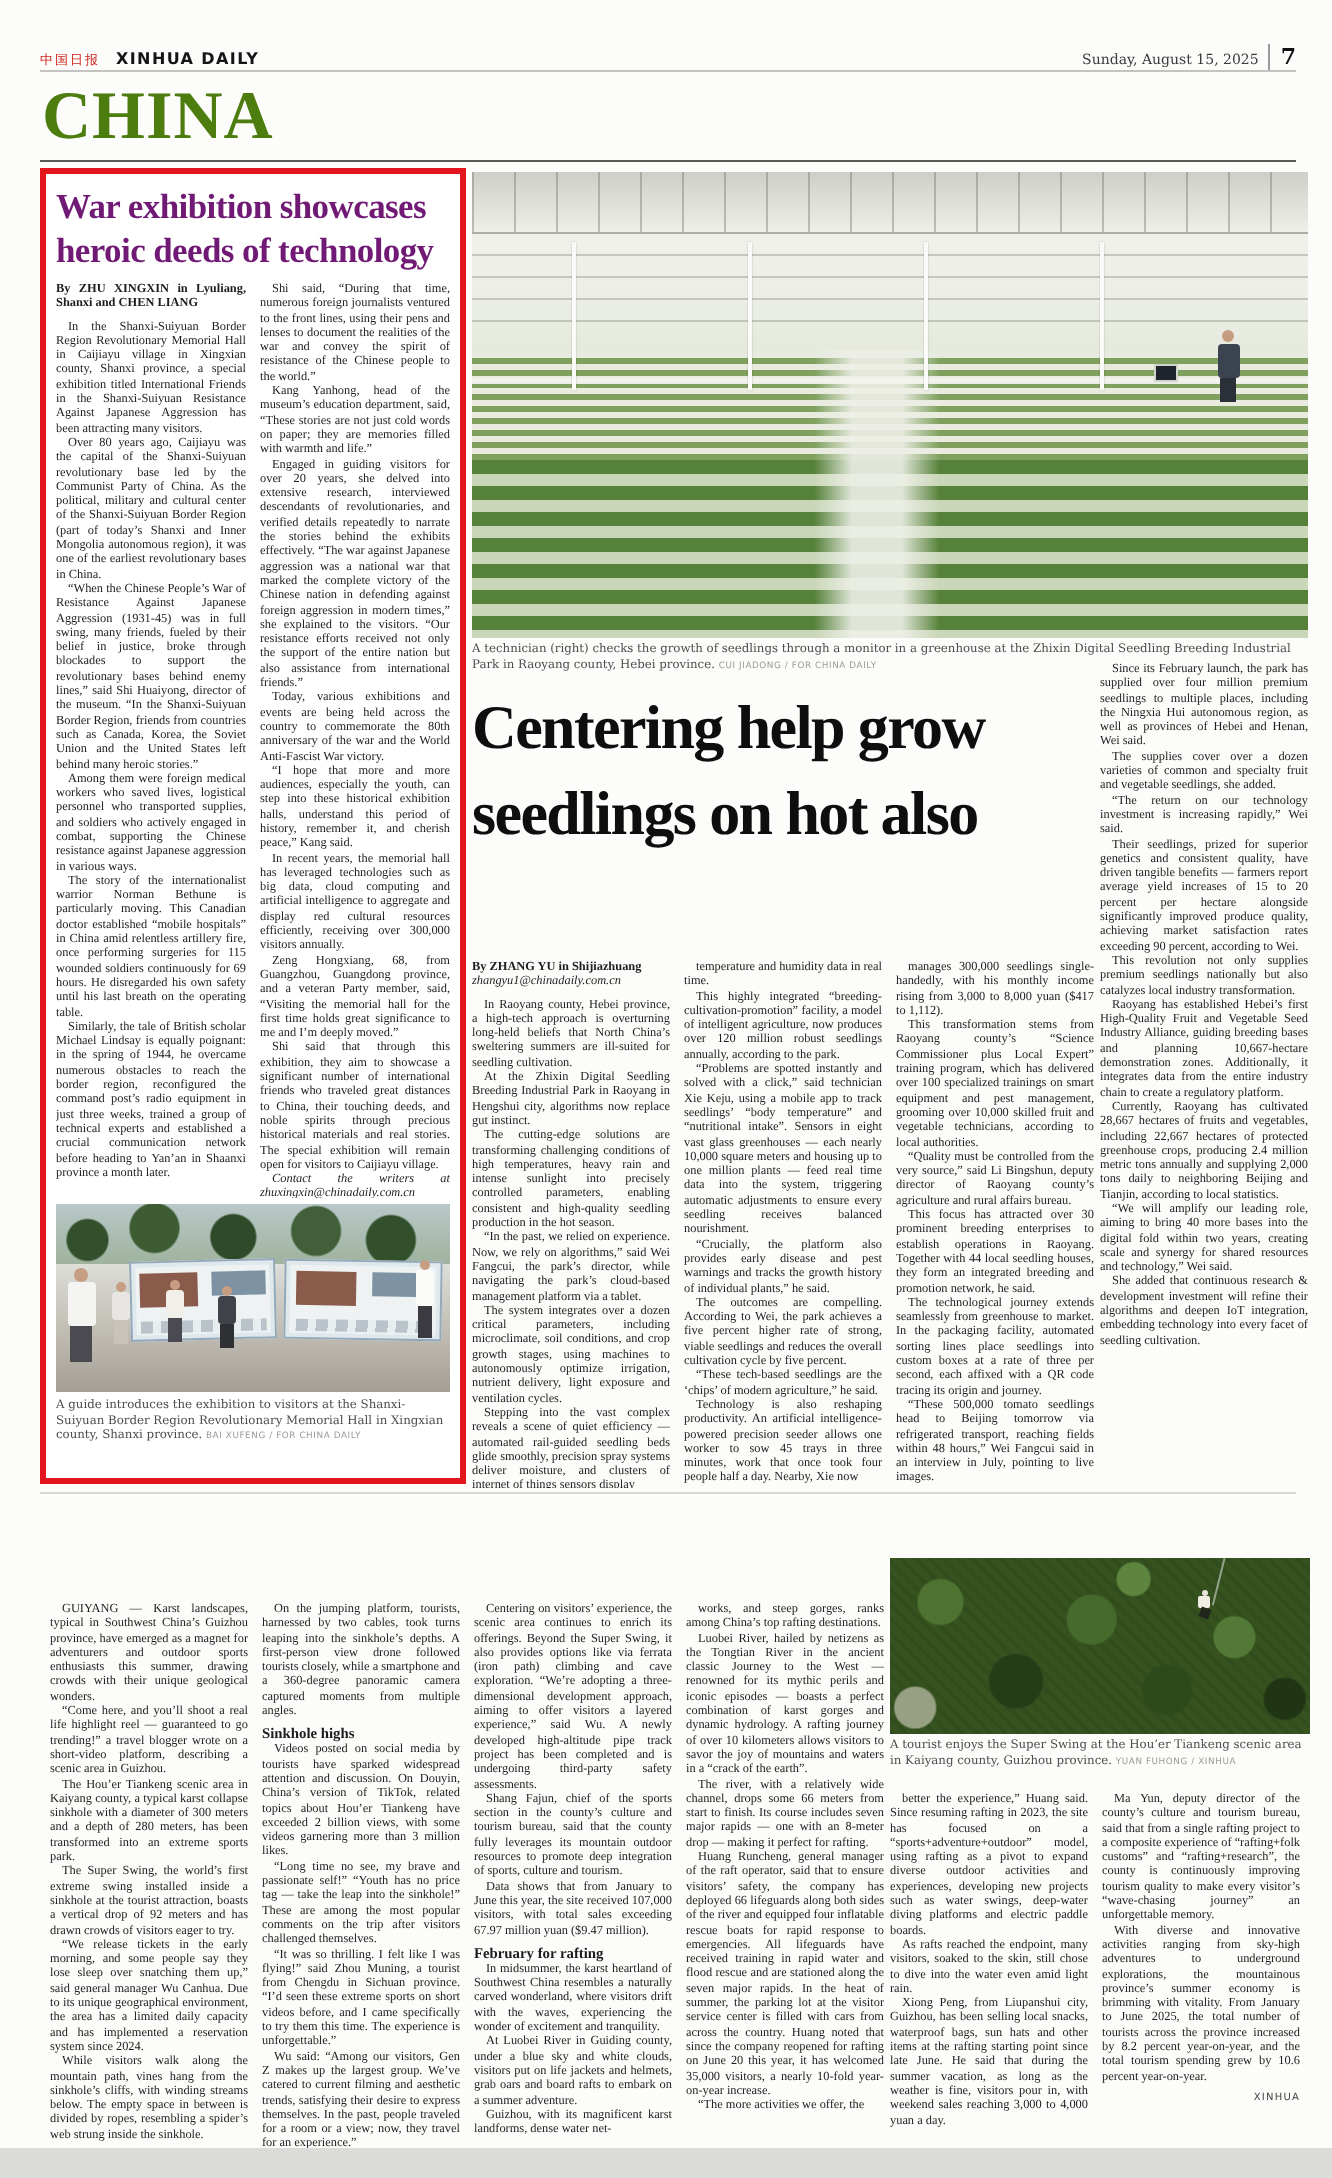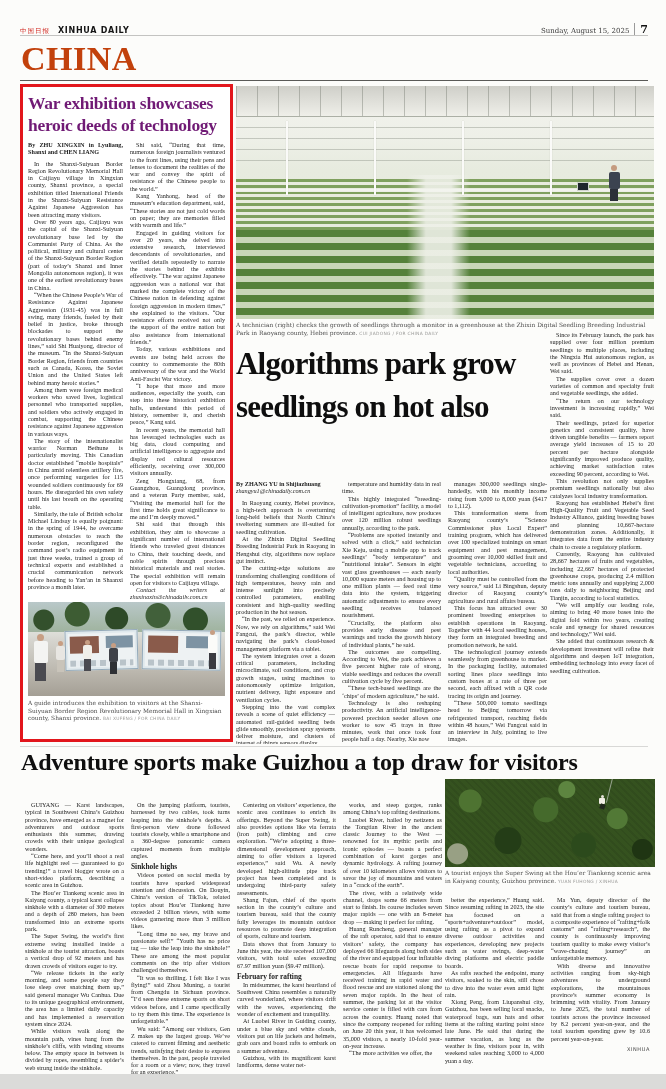--- a/index.html
+++ b/index.html
@@ -11,21 +11,21 @@
   .page{position:absolute;left:0;top:0;width:666px;height:1074px;background:#fcfcfa;box-shadow:0 2px 4px rgba(0,0,0,.35);}
   .gray-strip{left:0;top:1074px;width:666px;height:15px;background:#dbdbd9;}
 
   
   .topbar{left:20px;top:19px;width:628px;display:flex;justify-content:space-between;align-items:baseline;}
   .logo-cn{color:#d0241c;font-size:6.5px;letter-spacing:1px;}
   .logo-en{font-family:"DejaVu Sans",sans-serif;font-weight:bold;font-size:8px;letter-spacing:.7px;color:#151515;margin-left:4px;}
   .dateline{font-family:"DejaVu Serif",serif;font-size:7px;color:#3a3a3a;display:flex;align-items:baseline;}
   .pagenum{font-weight:bold;font-size:11px;border-left:1px solid #9a9a9a;padding-left:5px;margin-left:5px;color:#111;}
   .rule-thin{left:20px;top:35px;width:628px;height:1px;background:#c3c3c1;}
-  .masthead{left:21px;top:40px;font-size:34px;font-weight:bold;color:#c2410c;letter-spacing:.5px;}
+  .masthead{left:21px;top:40px;font-size:34px;font-weight:bold;color:#4d7c0f;letter-spacing:.5px;}
   .rule-dark{left:20px;top:80px;width:628px;height:1px;background:#5a5a58;}
   .rule-mid{left:20px;top:746px;width:628px;height:1px;background:#d8d8d6;}
 
   
   .para{margin:0;font-size:6.2px;line-height:7.3px;text-align:justify;text-indent:6px;color:#1d1d1d;hyphens:auto;-webkit-hyphens:auto;}
   .para.byline{text-indent:0;font-weight:bold;}
   .para.em-byline{text-indent:0;font-style:italic;margin-bottom:4px;}
   .para.em{font-style:italic;}
   .para.sub{text-indent:0;font-weight:bold;font-size:7.4px;line-height:9px;margin-top:3px;}
   .para.agency{text-align:right;font-family:"DejaVu Sans",sans-serif;font-size:5px;letter-spacing:.6px;color:#444;margin-top:4px;}
@@ -217,21 +217,21 @@
       <div class="gh-tech-head"></div>
         <div class="gh-tech-body"></div>
         <div class="gh-tech-legs"></div>
     </div>
   </div>
   <div class="abs gh-caption caption">
     <span>A technician (right) checks the growth of seedlings through a monitor in a greenhouse at the Zhixin Digital Seedling Breeding Industrial Park in Raoyang county, Hebei province. </span><span class="credit">CUI JIADONG / FOR CHINA DAILY</span>
   </div>
 
   <h1 class="abs a2-head" style="margin:0;">
-    <span class="hl">Algorithms park grow</span>
+    <span class="hl">Centering help grow</span>
     <span class="hl">seedlings on hot also</span>
   </h1>
   <div class="abs a2-cols">
     <div class="colw">
         <p class="para byline">By ZHANG YU in Shijiazhuang</p>
         <p class="para em-byline">zhangyu1@chinadaily.com.cn</p>
         <p class="para">In Raoyang county, Hebei province, a high-tech approach is overturning long-held beliefs that North China’s sweltering summers are ill-suited for seedling cultivation.</p>
         <p class="para">At the Zhixin Digital Seedling Breeding Industrial Park in Raoyang in Hengshui city, algorithms now replace gut instinct.</p>
         <p class="para">The cutting-edge solutions are transforming challenging conditions of high temperatures, heavy rain and intense sunlight into precisely controlled parameters, enabling consistent and high-quality seedling production in the hot season.</p>
         <p class="para">“In the past, we relied on experience. Now, we rely on algorithms,” said Wei Fangcui, the park’s director, while navigating the park’s cloud-based management platform via a tablet.</p>
@@ -263,21 +263,20 @@
       <p class="para">Their seedlings, prized for superior genetics and consistent quality, have driven tangible benefits — farmers report average yield increases of 15 to 20 percent per hectare alongside significantly improved produce quality, achieving market satisfaction rates exceeding 90 percent, according to Wei.</p>
       <p class="para">This revolution not only supplies premium seedlings nationally but also catalyzes local industry transformation.</p>
       <p class="para">Raoyang has established Hebei’s first High-Quality Fruit and Vegetable Seed Industry Alliance, guiding breeding bases and planning 10,667-hectare demonstration zones. Additionally, it integrates data from the entire industry chain to create a regulatory platform.</p>
       <p class="para">Currently, Raoyang has cultivated 28,667 hectares of fruits and vegetables, including 22,667 hectares of protected greenhouse crops, producing 2.4 million metric tons annually and supplying 2,000 tons daily to neighboring Beijing and Tianjin, according to local statistics.</p>
       <p class="para">“We will amplify our leading role, aiming to bring 40 more bases into the digital fold within two years, creating scale and synergy for shared resources and technology,” Wei said.</p>
       <p class="para">She added that continuous research &amp; development investment will refine their algorithms and deepen IoT integration, embedding technology into every facet of seedling cultivation.</p>
     </div>
 
   <div class="abs rule-mid"></div>
 
-  <h1 class="abs b-head" style="margin:0;">Adventure sports make Guizhou a top draw for visitors</h1>
   <div class="abs b-cols">
     <div class="colw">
         <p class="para">GUIYANG — Karst landscapes, typical in Southwest China’s Guizhou province, have emerged as a magnet for adventurers and outdoor sports enthusiasts this summer, drawing crowds with their unique geological wonders.</p>
         <p class="para">“Come here, and you’ll shoot a real life highlight reel — guaranteed to go trending!” a travel blogger wrote on a short-video platform, describing a scenic area in Guizhou.</p>
         <p class="para">The Hou’er Tiankeng scenic area in Kaiyang county, a typical karst collapse sinkhole with a diameter of 300 meters and a depth of 280 meters, has been transformed into an extreme sports park.</p>
         <p class="para">The Super Swing, the world’s first extreme swing installed inside a sinkhole at the tourist attraction, boasts a vertical drop of 92 meters and has drawn crowds of visitors eager to try.</p>
         <p class="para">“We release tickets in the early morning, and some people say they lose sleep over snatching them up,” said general manager Wu Canhua. Due to its unique geographical environment, the area has a limited daily capacity and has implemented a reservation system since 2024.</p>
         <p class="para">While visitors walk along the mountain path, vines hang from the sinkhole’s cliffs, with winding streams below. The empty space in between is divided by ropes, resembling a spider’s web strung inside the sinkhole.</p>
       </div>
     <div class="colw">

